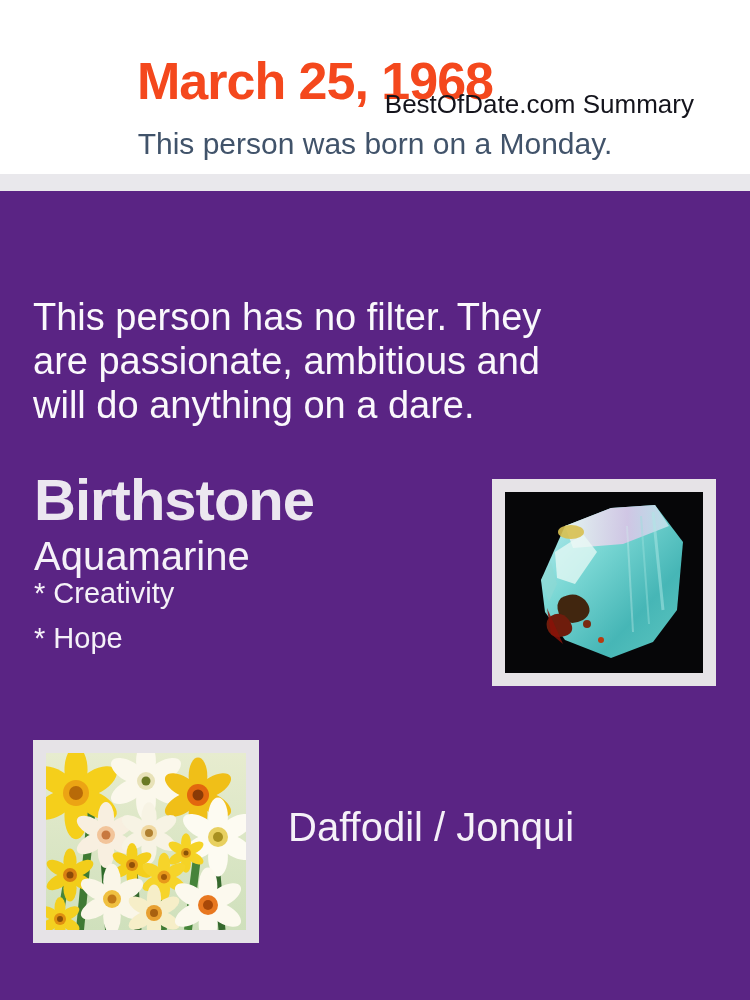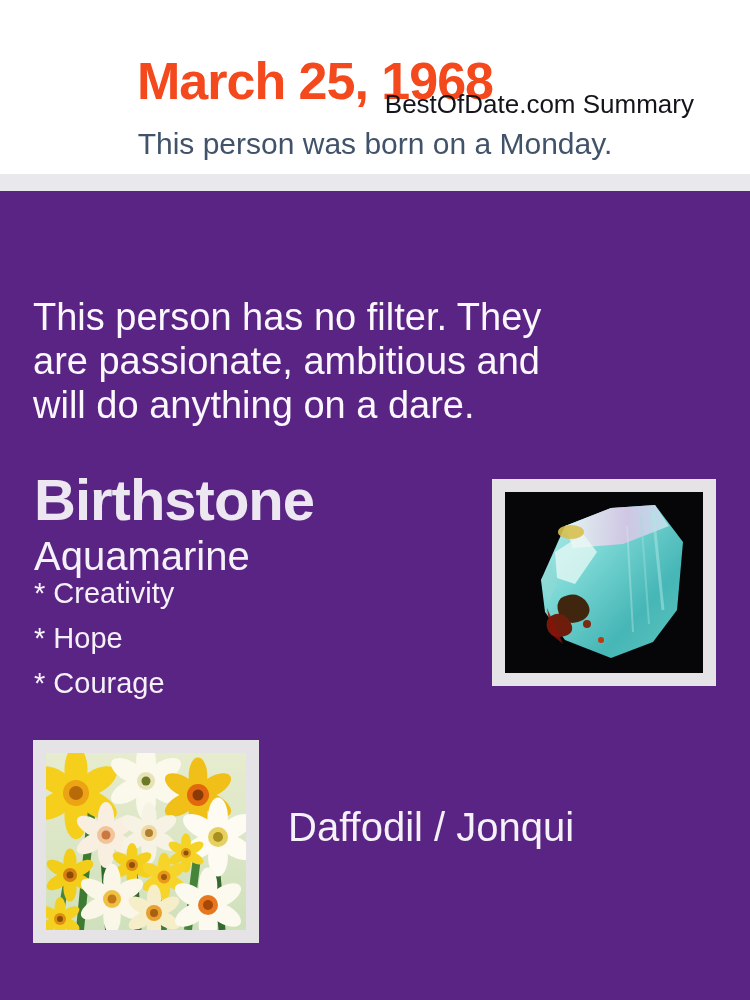--- a/index.html
+++ b/index.html
@@ -66,21 +66,20 @@
     <div>This person has no filter. They</div>
     <div>are passionate, ambitious and</div>
     <div>will do anything on a dare.</div>
   </div>
 
   <h2 class="abs sec-heading bs-heading">Birthstone</h2>
   <div class="abs sec-name bs-name">Aquamarine</div>
   <div class="abs bs-traits">
     <div class="trait">* Creativity</div>
     <div class="trait">* Hope</div>
-    <div class="trait">* Courage</div>
   </div>
 
   <div class="abs photo-frame stone-frame">
     <svg viewBox="0 0 198 181" preserveAspectRatio="none">
       <defs>
         <linearGradient id="aqua" x1="0" y1="0" x2="1" y2="1">
           <stop offset="0" stop-color="#bfeef2"></stop>
           <stop offset="0.35" stop-color="#7ad7d4"></stop>
           <stop offset="0.7" stop-color="#46b6b6"></stop>
           <stop offset="1" stop-color="#5fc6c0"></stop>

